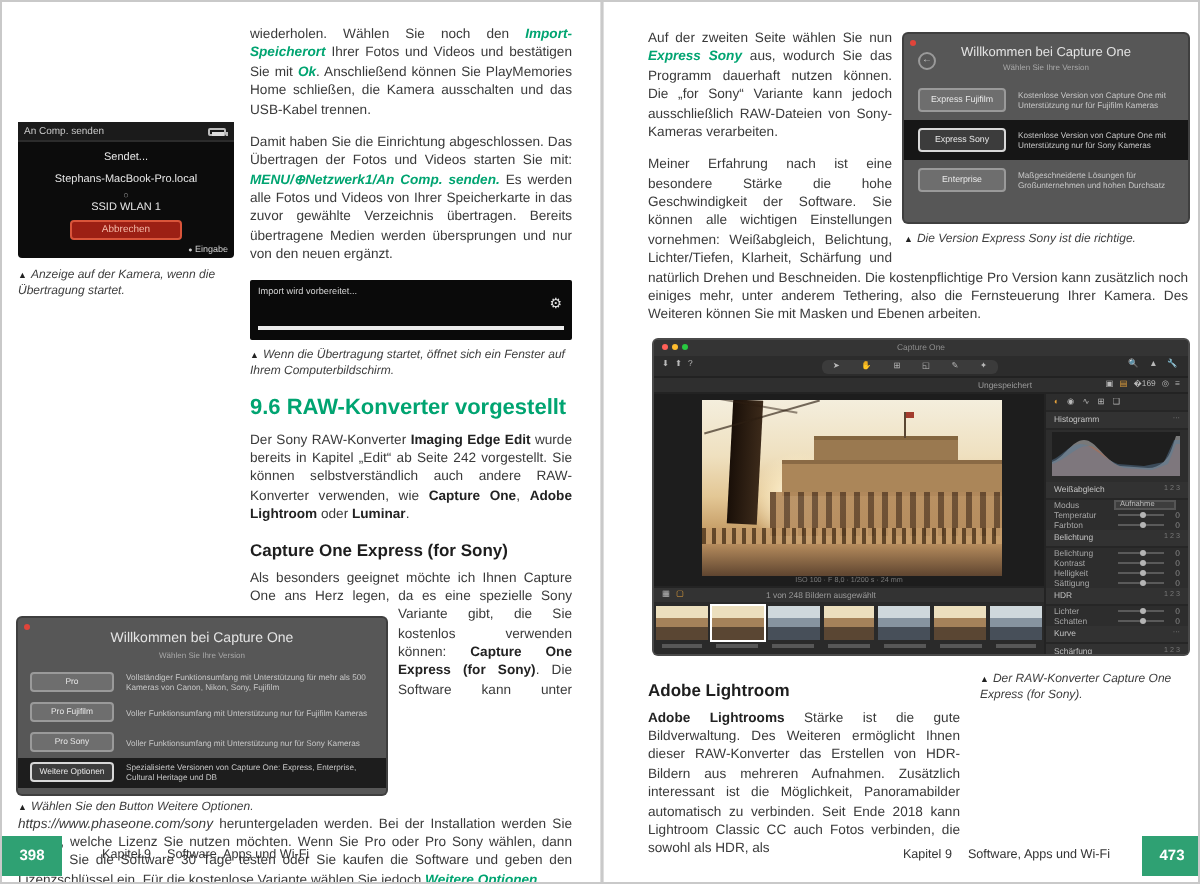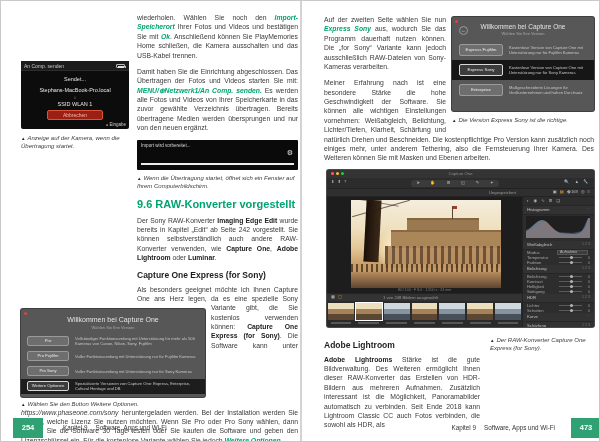--- a/index.html
+++ b/index.html
@@ -1,20 +1,20 @@
 <!DOCTYPE html>
 <html><head>
 <meta charset="utf-8">
 <style>
   * { margin:0; padding:0; box-sizing:border-box; }
   html,body { width:600px; height:442px; background:#fff; font-family:"Liberation Sans", sans-serif; }
   .spread { position:relative; width:600px; height:442px; background:#fff; border:1px solid #c9c9c9; overflow:hidden; }
   .seam { position:absolute; left:299px; top:0; width:2px; height:442px; background:linear-gradient(90deg,#e8e8e8,#bfbfbf,#e8e8e8); }
   .page { position:absolute; top:0; height:442px; width:299px; }
-  .page-left { left:12px;border-radius:10px; } .page-right { left:301px; }
+  .page-left { left:0;border-radius:10px; } .page-right { left:301px; }
 
   
   .bp { font-size:6.8px; line-height:1.38; text-align:justify; color:#3a3a3a; margin-bottom:7px; }
   .g { color:#00a471; font-style:italic; font-weight:bold; }
   .b { font-weight:bold; color:#222; }
   .i { font-style:italic; }
   .h1 { color:#00a471; font-size:11px; font-weight:bold; margin:8px 0 6px; }
   .h2 { color:#1e1e1e; font-size:8.5px; font-weight:bold; margin:6px 0 5px; }
   .cap { font-style:italic; font-size:6px; line-height:1.35; color:#3d3d3d; }
   .tri { font-style:normal; font-size:4.5px; margin-right:2px; color:#222; }
@@ -205,21 +205,21 @@
               <span class="dbtn">Weitere Optionen</span>
               <span class="ddesc">Spezialisierte Versionen von Capture One: Express, Enterprise, Cultural Heritage und DB</span>
             </span>
           </span>
         </span>
         <span class="capL-wrap cap"><span class="tri">▲</span><span>Wählen Sie den Button Weitere Optionen.</span></span>
         <span>Als besonders geeignet möchte ich Ihnen Capture One ans Herz legen, da es eine spezielle Sony Variante gibt, die Sie kostenlos verwenden können: </span><span class="b">Capture One Express (for Sony)</span><span>. Die Software kann unter </span><span class="i">https://www.phaseone.com/sony</span><span> heruntergeladen werden. Bei der Installation werden Sie gefragt, welche Lizenz Sie nutzen möchten. Wenn Sie Pro oder Pro Sony wählen, dann können Sie die Software 30 Tage testen oder Sie kaufen die Software und geben den Lizenzschlüssel ein. Für die kostenlose Variante wählen Sie jedoch </span><span class="g">Weitere Optionen</span><span>.</span>
       </div>
     </div>
 
-    <div class="badge bl">254</div>
+    <div class="badge bl">398</div>
     <div class="foot fl"><span>Kapitel 9</span><span class="sp"></span><span>Software, Apps und Wi-Fi</span></div>
   </div>
 
   <div class="page page-right">
 
     <div class="colR">
 
       <div class="dlgR-wrap">
         <div class="dlg dlg2">
           <span class="dot-red"></span>

